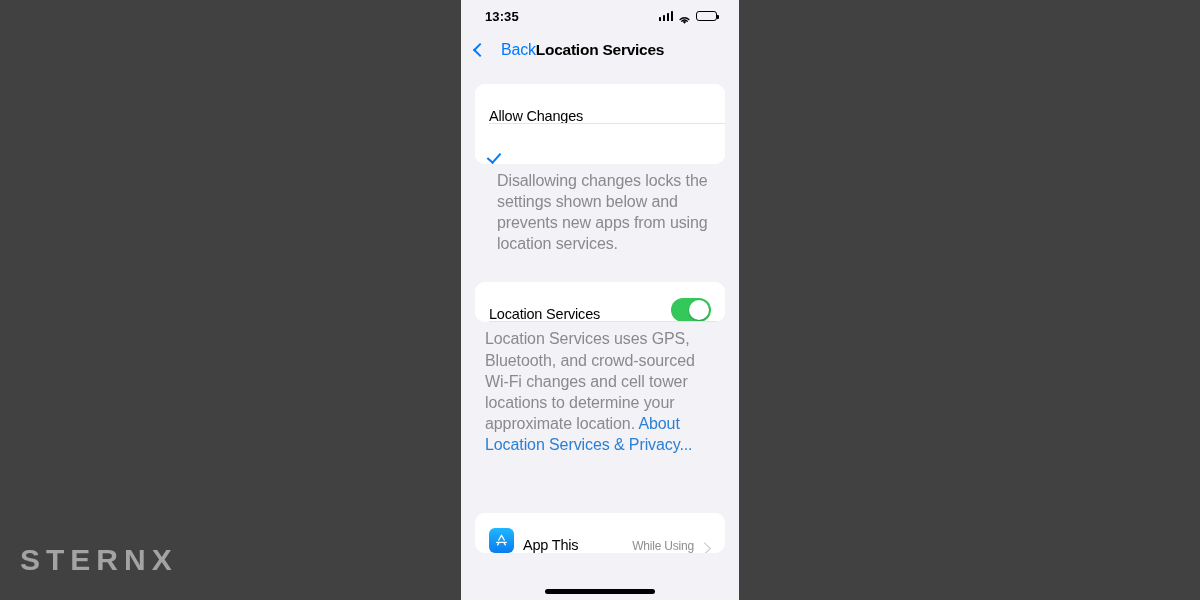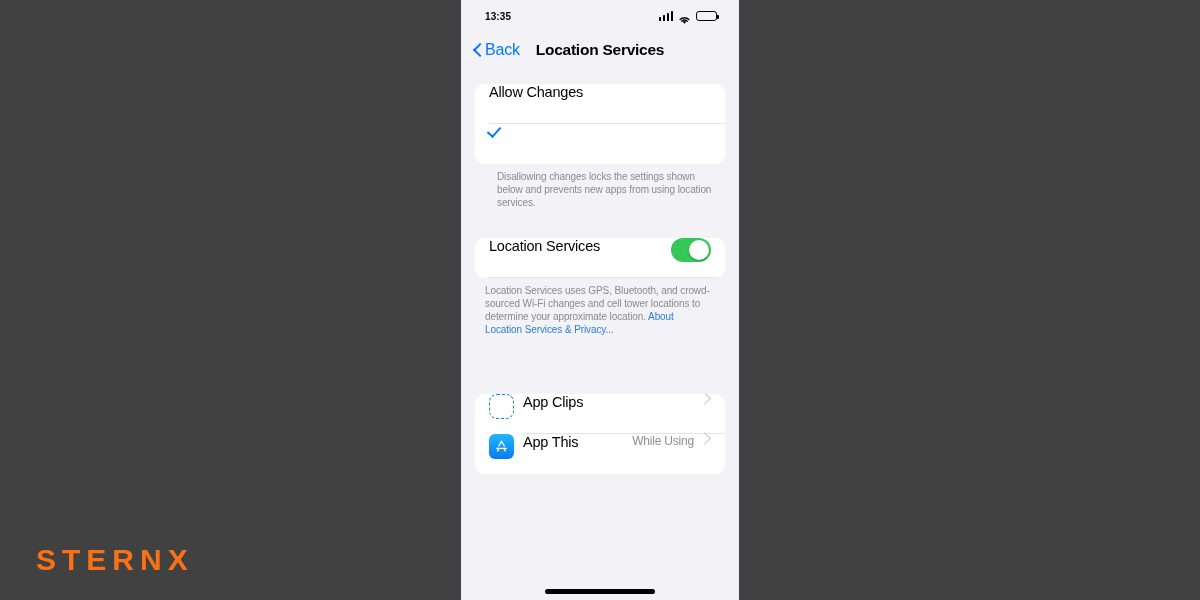--- a/index.html
+++ b/index.html
@@ -12,27 +12,27 @@
 
   body {
     background: #414141;
     font-family: "Liberation Sans", sans-serif;
     position: relative;
   }
 
   
   .watermark {
     position: absolute;
-    left: 36px;
+    left: 20px;
     top: 543px;
     font-family: "Liberation Sans", sans-serif;
     font-size: 30px;
     font-weight: 700;
     letter-spacing: 6px;
-    color: #f97316;
+    color: #a3a3a3;
     user-select: none;
   }
 
   
   .phone {
     position: absolute;
     left: 461px;
     top: 0;
     width: 278px;
     height: 600px;
@@ -42,21 +42,21 @@
 
   
   .status-bar {
     height: 32px;
     display: flex;
     align-items: center;
     justify-content: space-between;
     padding: 0 22px 0 24px;
   }
   .status-time {
-    font-size: 10px;
+    font-size: 13px;
     font-weight: 700;
     color: #000;
     letter-spacing: 0.1px;
   }
   .status-icons {
     display: flex;
     align-items: center;
     gap: 5px;
   }
   .sig-bars { display: flex; align-items: flex-end; gap: 1.5px; height: 10px; }
@@ -88,21 +88,21 @@
   .nav-bar {
     height: 36px;
     display: flex;
     align-items: center;
     position: relative;
     padding: 0 12px;
   }
   .nav-back {
     display: flex;
     align-items: center;
-    gap: 2px;
+    gap: 18px;
     color: #007aff;
     cursor: pointer;
     z-index: 2;
   }
   .chev-left {
     width: 10px; height: 17px;
     position: relative;
   }
   .chev-left::before {
     content: "";
@@ -134,21 +134,21 @@
   }
 
   .card {
     background: #ffffff;
     border-radius: 10px;
     overflow: hidden;
   }
 
   .row {
     display: flex;
-    align-items: flex-start;
+    align-items: flex-end;
     min-height: 40px;
     padding: 0 14px;
     position: relative;
     background: #fff;
   }
   .row-sep {
     position: absolute;
     left: 14px; right: 0; bottom: 0;
     height: 1px;
     background: #e4e4e7;
@@ -204,21 +204,21 @@
   .toggle-knob {
     position: absolute;
     top: 2px; right: 2px;
     width: 20px; height: 20px;
     border-radius: 50%;
     background: #fff;
     box-shadow: 0 1px 2px rgba(0,0,0,.25);
   }
 
   .footer-text {
-    font-size: 10px;
+    font-size: 16px;
     line-height: 1.32;
     color: #8a8a8e;
     padding: 6px 12px 0 10px;
     letter-spacing: -0.1px;
   }
   .footer-text.indent { padding-left: 22px; }
   .footer-link {
     color: #2b7fd4;
     cursor: pointer;
   }
@@ -333,26 +333,20 @@
     </div>
     <div class="footer-text"><span>Location Services uses GPS, Bluetooth, and crowd-sourced Wi-Fi changes and cell tower locations to determine your approximate location. </span><span class="footer-link">About Location Services &amp; Privacy...</span></div>
 
     <div class="gap-lg"></div>
 
 
     <div class="gap-md"></div>
 
     <div class="card">
       <div class="row row-app">
-        <span class="app-icon icon-appclips"><span class="inner"></span></span>
-        <span class="row-label">App Clips</span>
-        <span class="chev-right"></span>
-        <div class="row-sep inset-app"></div>
-      </div>
-      <div class="row row-app">
         <span class="app-icon icon-appstore">
           <svg viewBox="0 0 24 24">
               <path d="M12 4.6 L15.9 11.3 M12 4.6 L8.1 11.3 M5.2 14.6 H18.8 M8.6 14.6 L6.6 18.2 M15.4 14.6 L17.4 18.2" stroke="#fff" stroke-width="1.9" stroke-linecap="round" fill="none"></path>
             </svg>
         </span>
         <span class="row-label">App This</span>
         <span class="row-value">While Using</span>
         <span class="chev-right"></span>
 
       </div>

